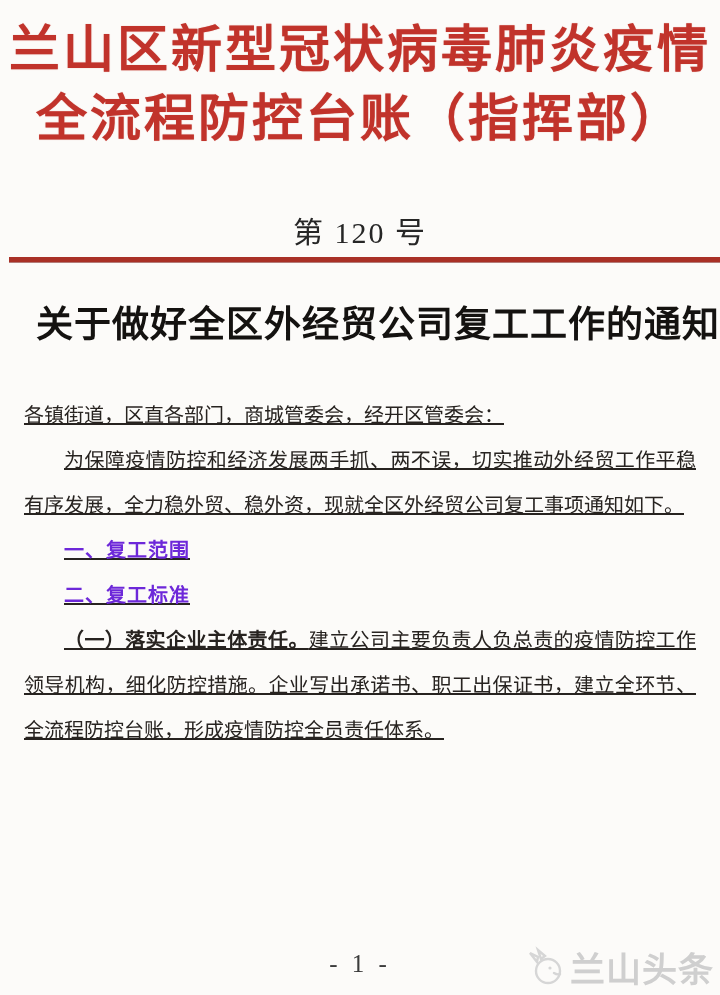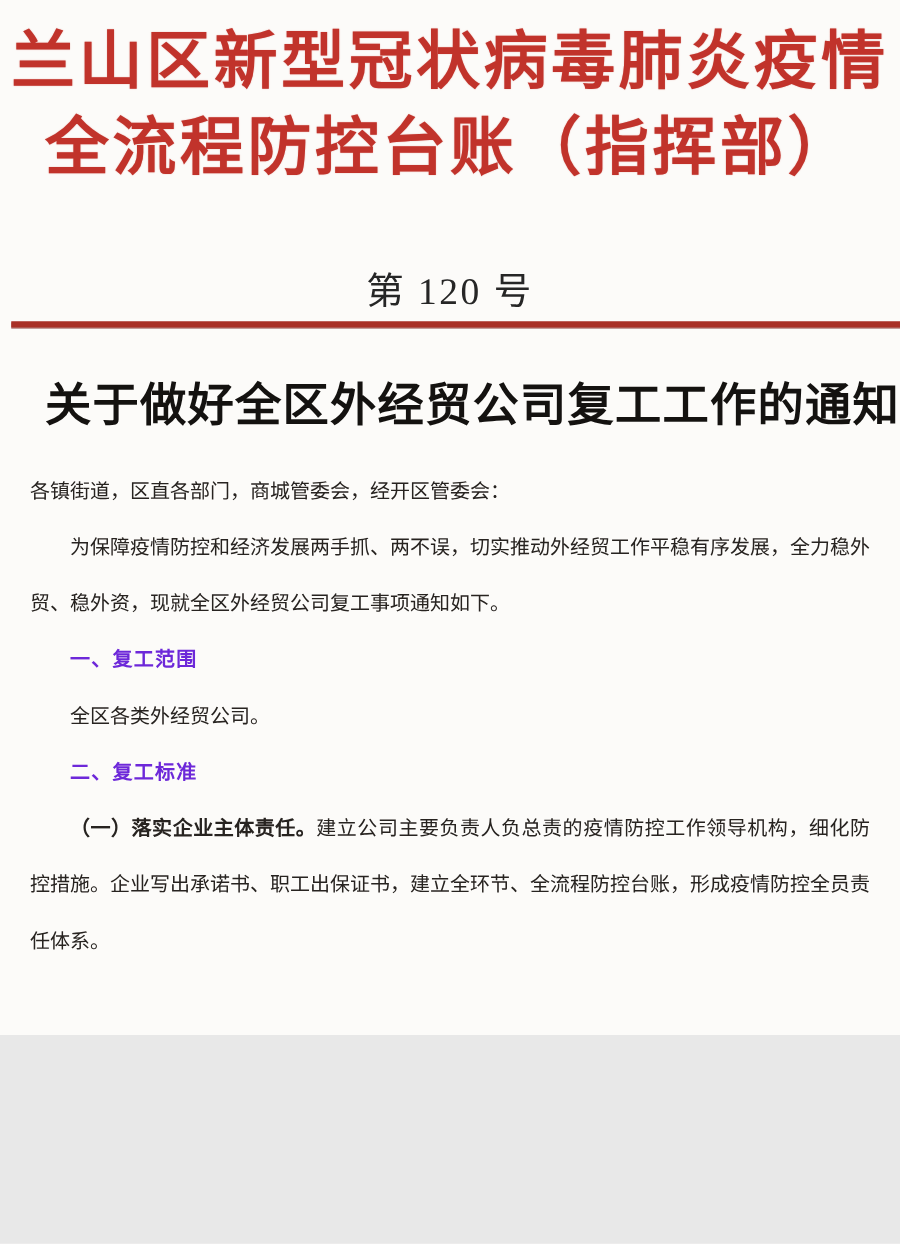--- a/index.html
+++ b/index.html
@@ -9,21 +9,21 @@
     --watermark-gray:#cfcfcf;
     --paper:#fcfbf9;
   }
   html,body{margin:0;padding:0;}
   body{
     background:#e8e8e8;
     font-family:"Liberation Serif","DejaVu Serif",serif;
   }
   .page{
     position:relative;
-    width:720px;height:828px;
+    width:720px;height:995px;
     margin:0 auto;
     background:var(--paper);
     overflow:hidden;
   }
   
   .org-title{
     position:absolute;top:16px;left:0;right:0;
     text-align:center;
     color:var(--accent-red);
     font-weight:bold;
@@ -50,25 +50,26 @@
   .doc-title{
     position:absolute;top:294px;left:0;right:0;
     text-align:right;
     font-size:37px;
     font-weight:bold;
     letter-spacing:1px;
     color:#141210;
   }
   
   .body-text{
-    position:absolute;top:371px;left:24px;right:24px;
-    font-size:16px;
+    position:absolute;top:393px;left:24px;right:24px;
+    font-size:20px;
     line-height:45px;
     text-align:justify;
     color:var(--ink);
+    text-decoration:underline;
   }
   .body-text p{margin:0;}
   .indent{text-indent:2em;}
   .sec-heading{
     font-weight:bold;
     font-family:"Liberation Sans","DejaVu Sans",sans-serif;
     color:#6d28d9;
     letter-spacing:1px;
   }
   .lead{font-weight:bold;}
@@ -105,21 +106,20 @@
   <div class="doc-number">第 120 号</div>
 
   <div class="red-rule"></div>
 
   <div class="doc-title">关于做好全区外经贸公司复工工作的通知</div>
 
   <div class="body-text">
     <p>各镇街道，区直各部门，商城管委会，经开区管委会：</p>
     <p class="indent">为保障疫情防控和经济发展两手抓、两不误，切实推动外经贸工作平稳有序发展，全力稳外贸、稳外资，现就全区外经贸公司复工事项通知如下。</p>
     <p class="indent sec-heading">一、复工范围</p>
-    <p class="indent">全区各类外经贸公司。</p>
     <p class="indent sec-heading">二、复工标准</p>
     <p class="indent"><span class="lead">（一）落实企业主体责任。</span><span>建立公司主要负责人负总责的疫情防控工作领导机构，细化防控措施。企业写出承诺书、职工出保证书，建立全环节、全流程防控台账，形成疫情防控全员责任体系。</span></p>
   </div>
 
   <div class="page-number">- 1 -</div>
 
   <div class="watermark">
     <span>
       <svg width="42" height="42" viewBox="0 0 42 42" fill="none" stroke="#d6d6d6" stroke-width="2.4" stroke-linecap="round">
         <circle cx="25" cy="25" r="12"></circle>

